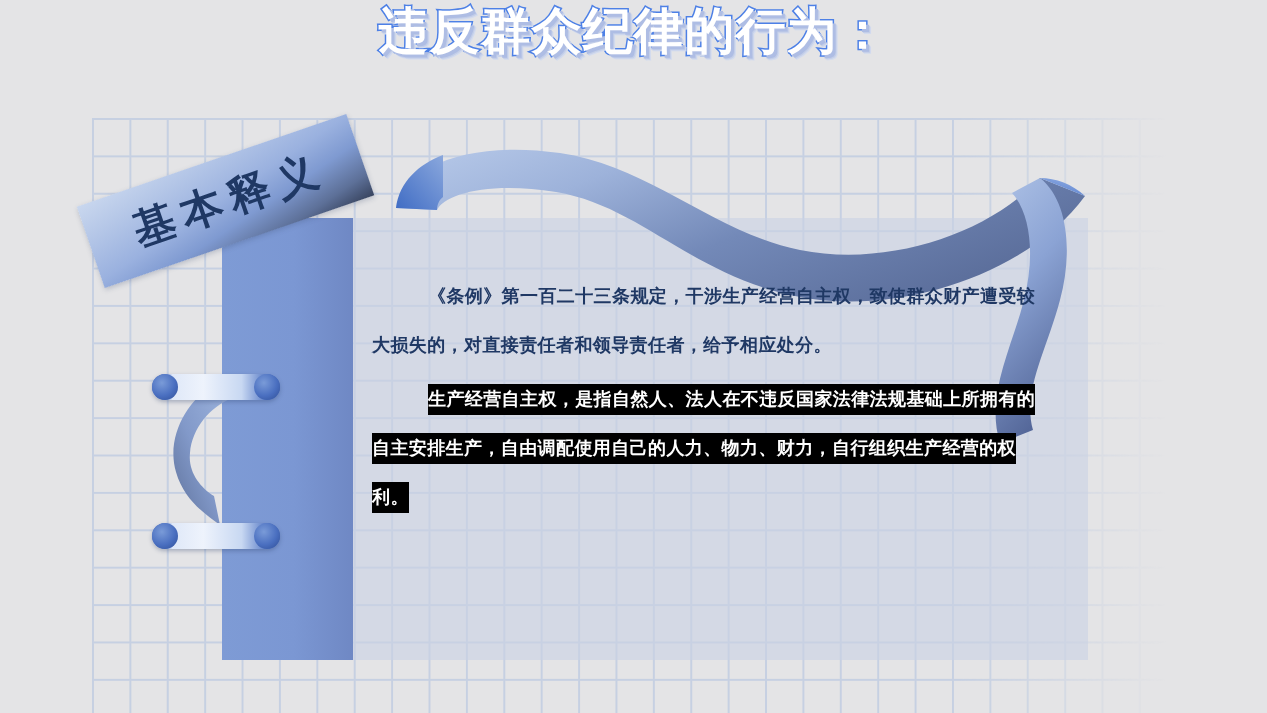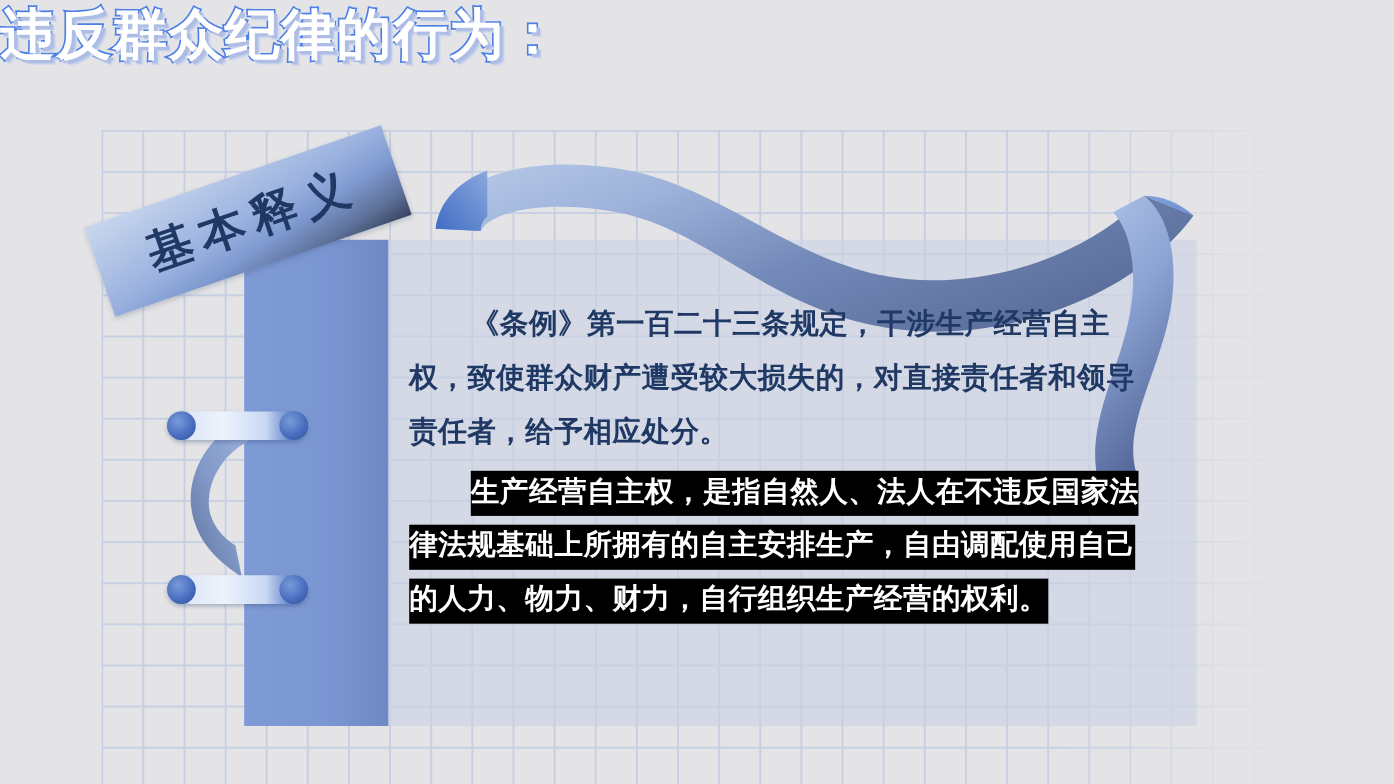--- a/index.html
+++ b/index.html
@@ -52,21 +52,21 @@
     left:222px; top:218px;
     width:131px; height:442px;
     background:linear-gradient(to right,#7e9bd5 0%, #7b97d3 55%, #6f88c4 100%);
   }
 
   
   .title {
     position:absolute;
     left:0; top:4px;
     width:1267px;
-    text-align:left;
+    text-align:center;
     line-height:1.08;
     font-family:"DejaVu Sans","Liberation Sans",sans-serif;
     font-weight:bold;
     font-size:50px;
     letter-spacing:1px;
     color:#ffffff;
     -webkit-text-stroke:3px #4d80e6;
     paint-order:stroke fill;
     text-shadow:
        3px 3px 0 #aebde4,
@@ -130,23 +130,23 @@
   .ring-1 { left:152px; top:374px; }
   .ring-2 { left:152px; top:523px; }
 
   
   .body-text {
     position:absolute;
     left:372px; top:272px;
     width:676px;
   }
   .para {
-    font-family:Liberation Mono, monospace;
+    font-family:Liberation Sans, sans-serif;
     font-weight:bold;
-    font-size:26px;
+    font-size:18px;
     line-height:49px;
     color:#1f3864;
     text-indent:56px;
     letter-spacing:.4px;
   }
   .para.highlight {
     margin-top:5px;
     color:#ffffff;
   }
   .para.highlight .hl {

